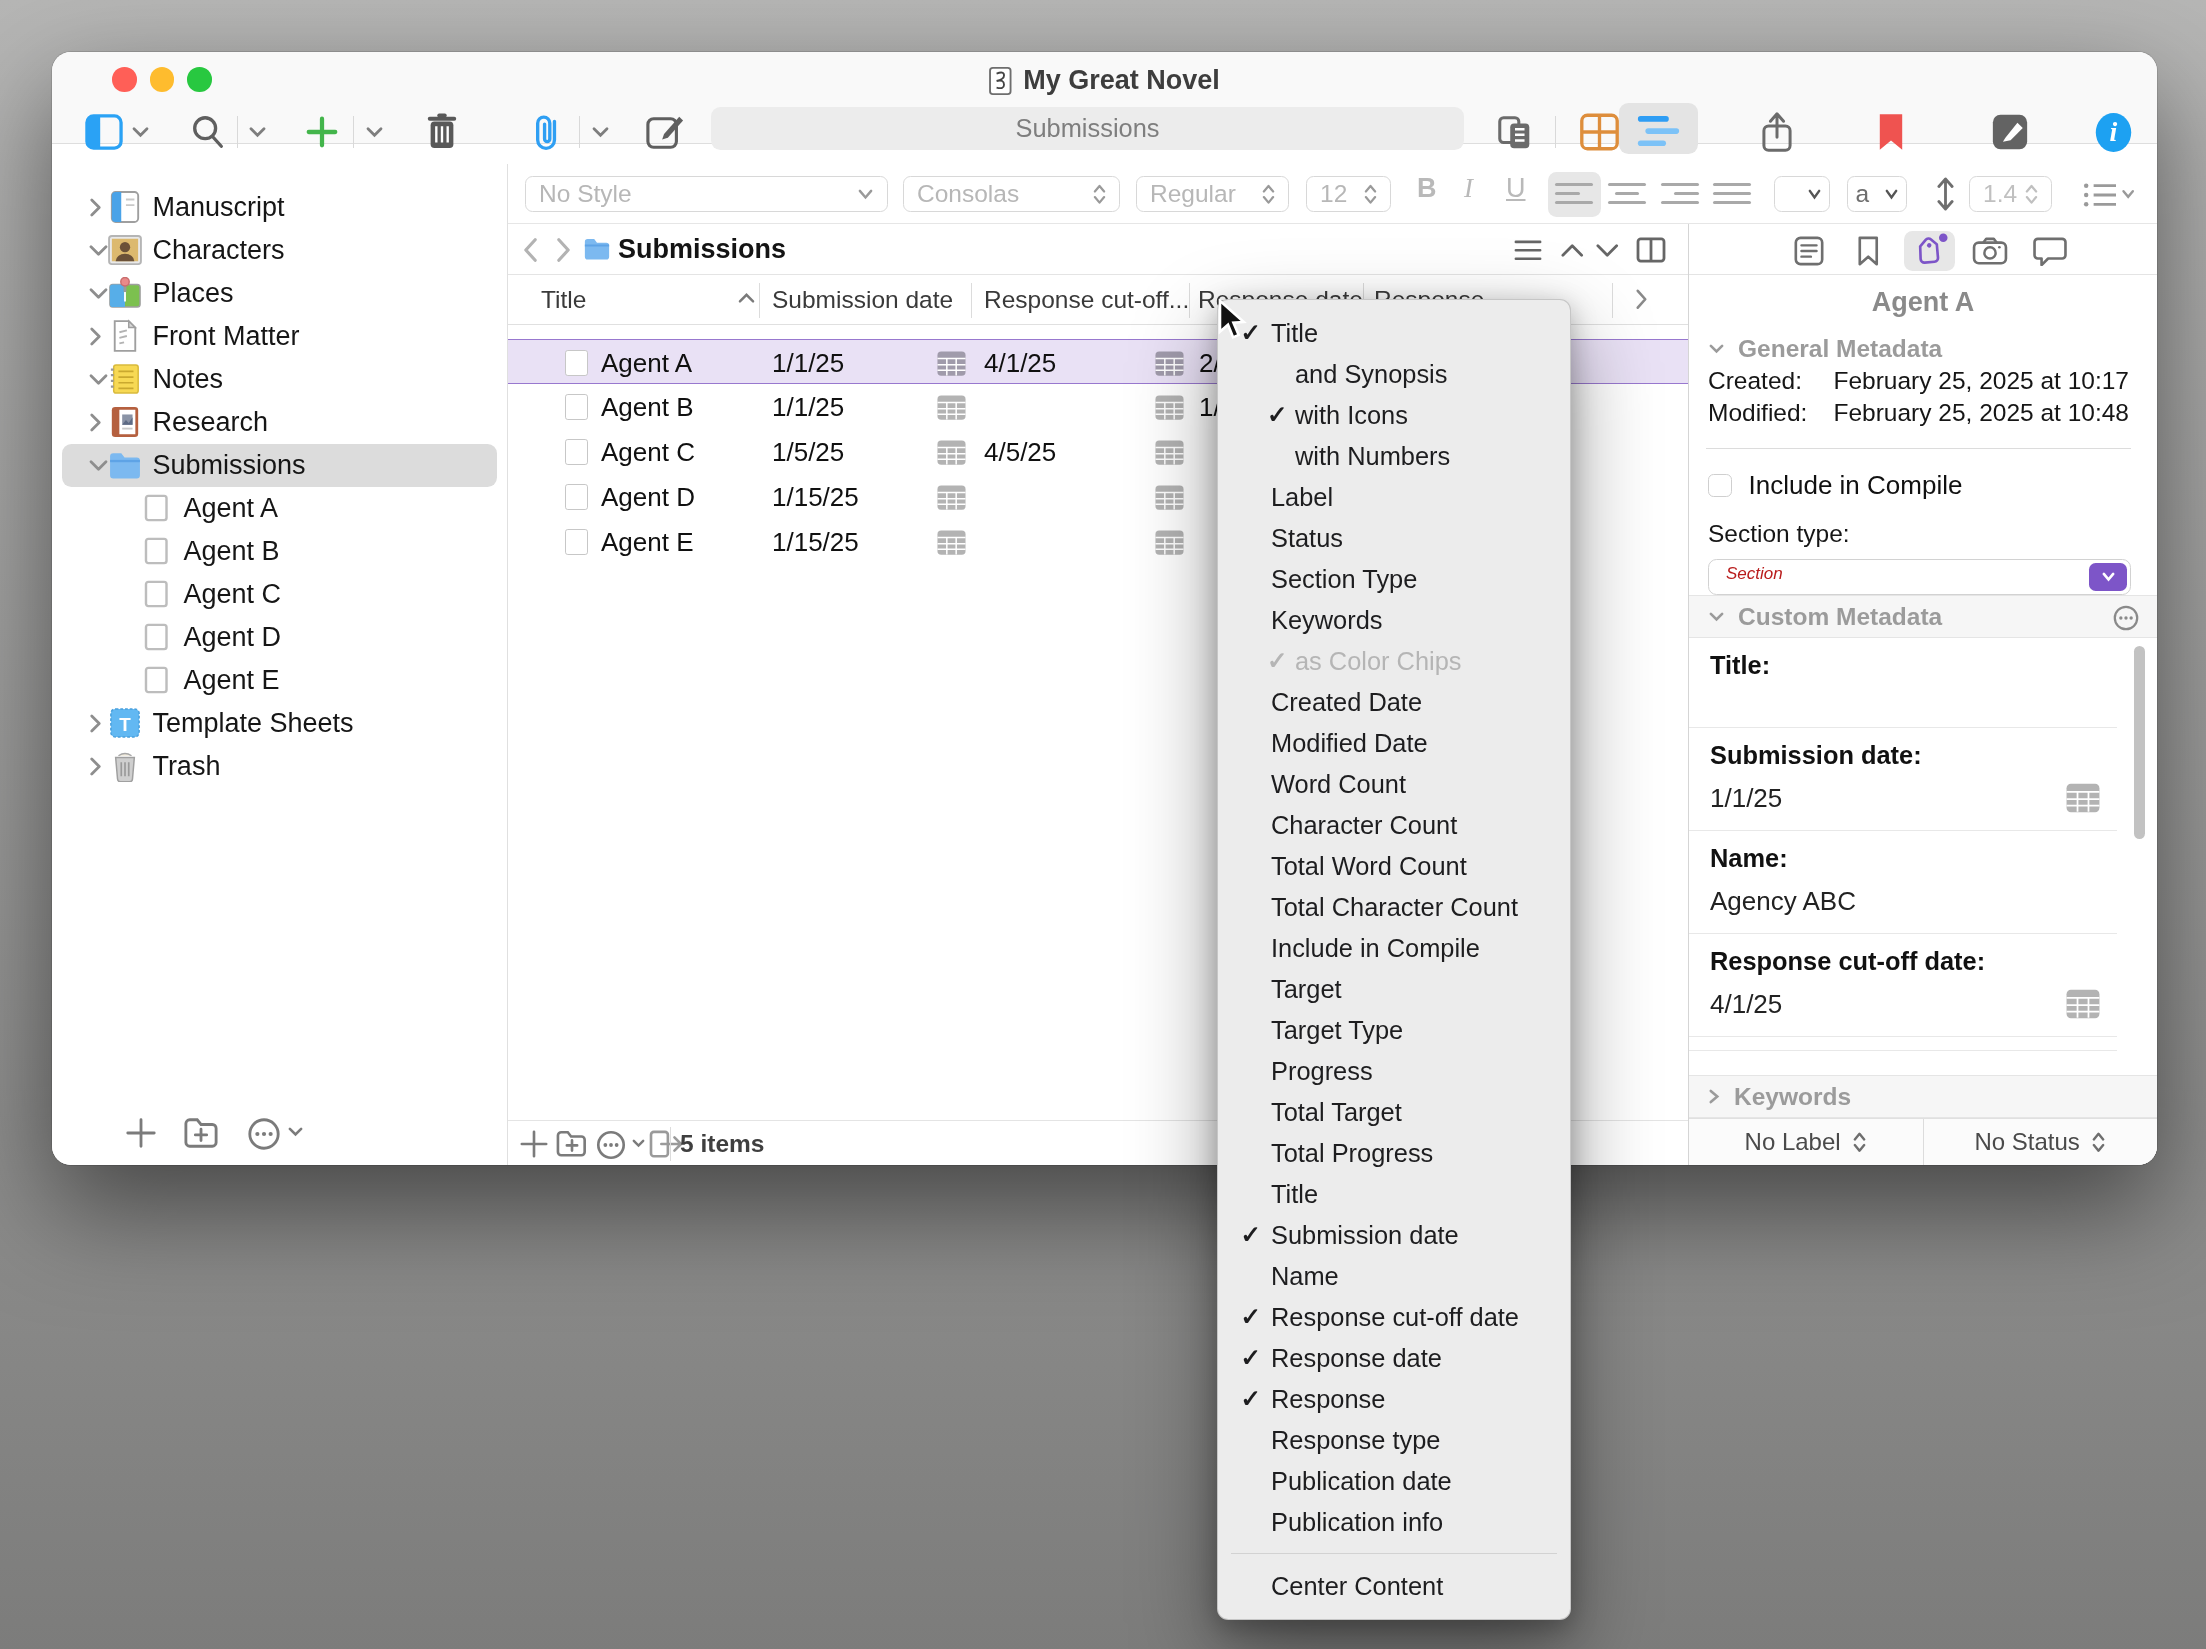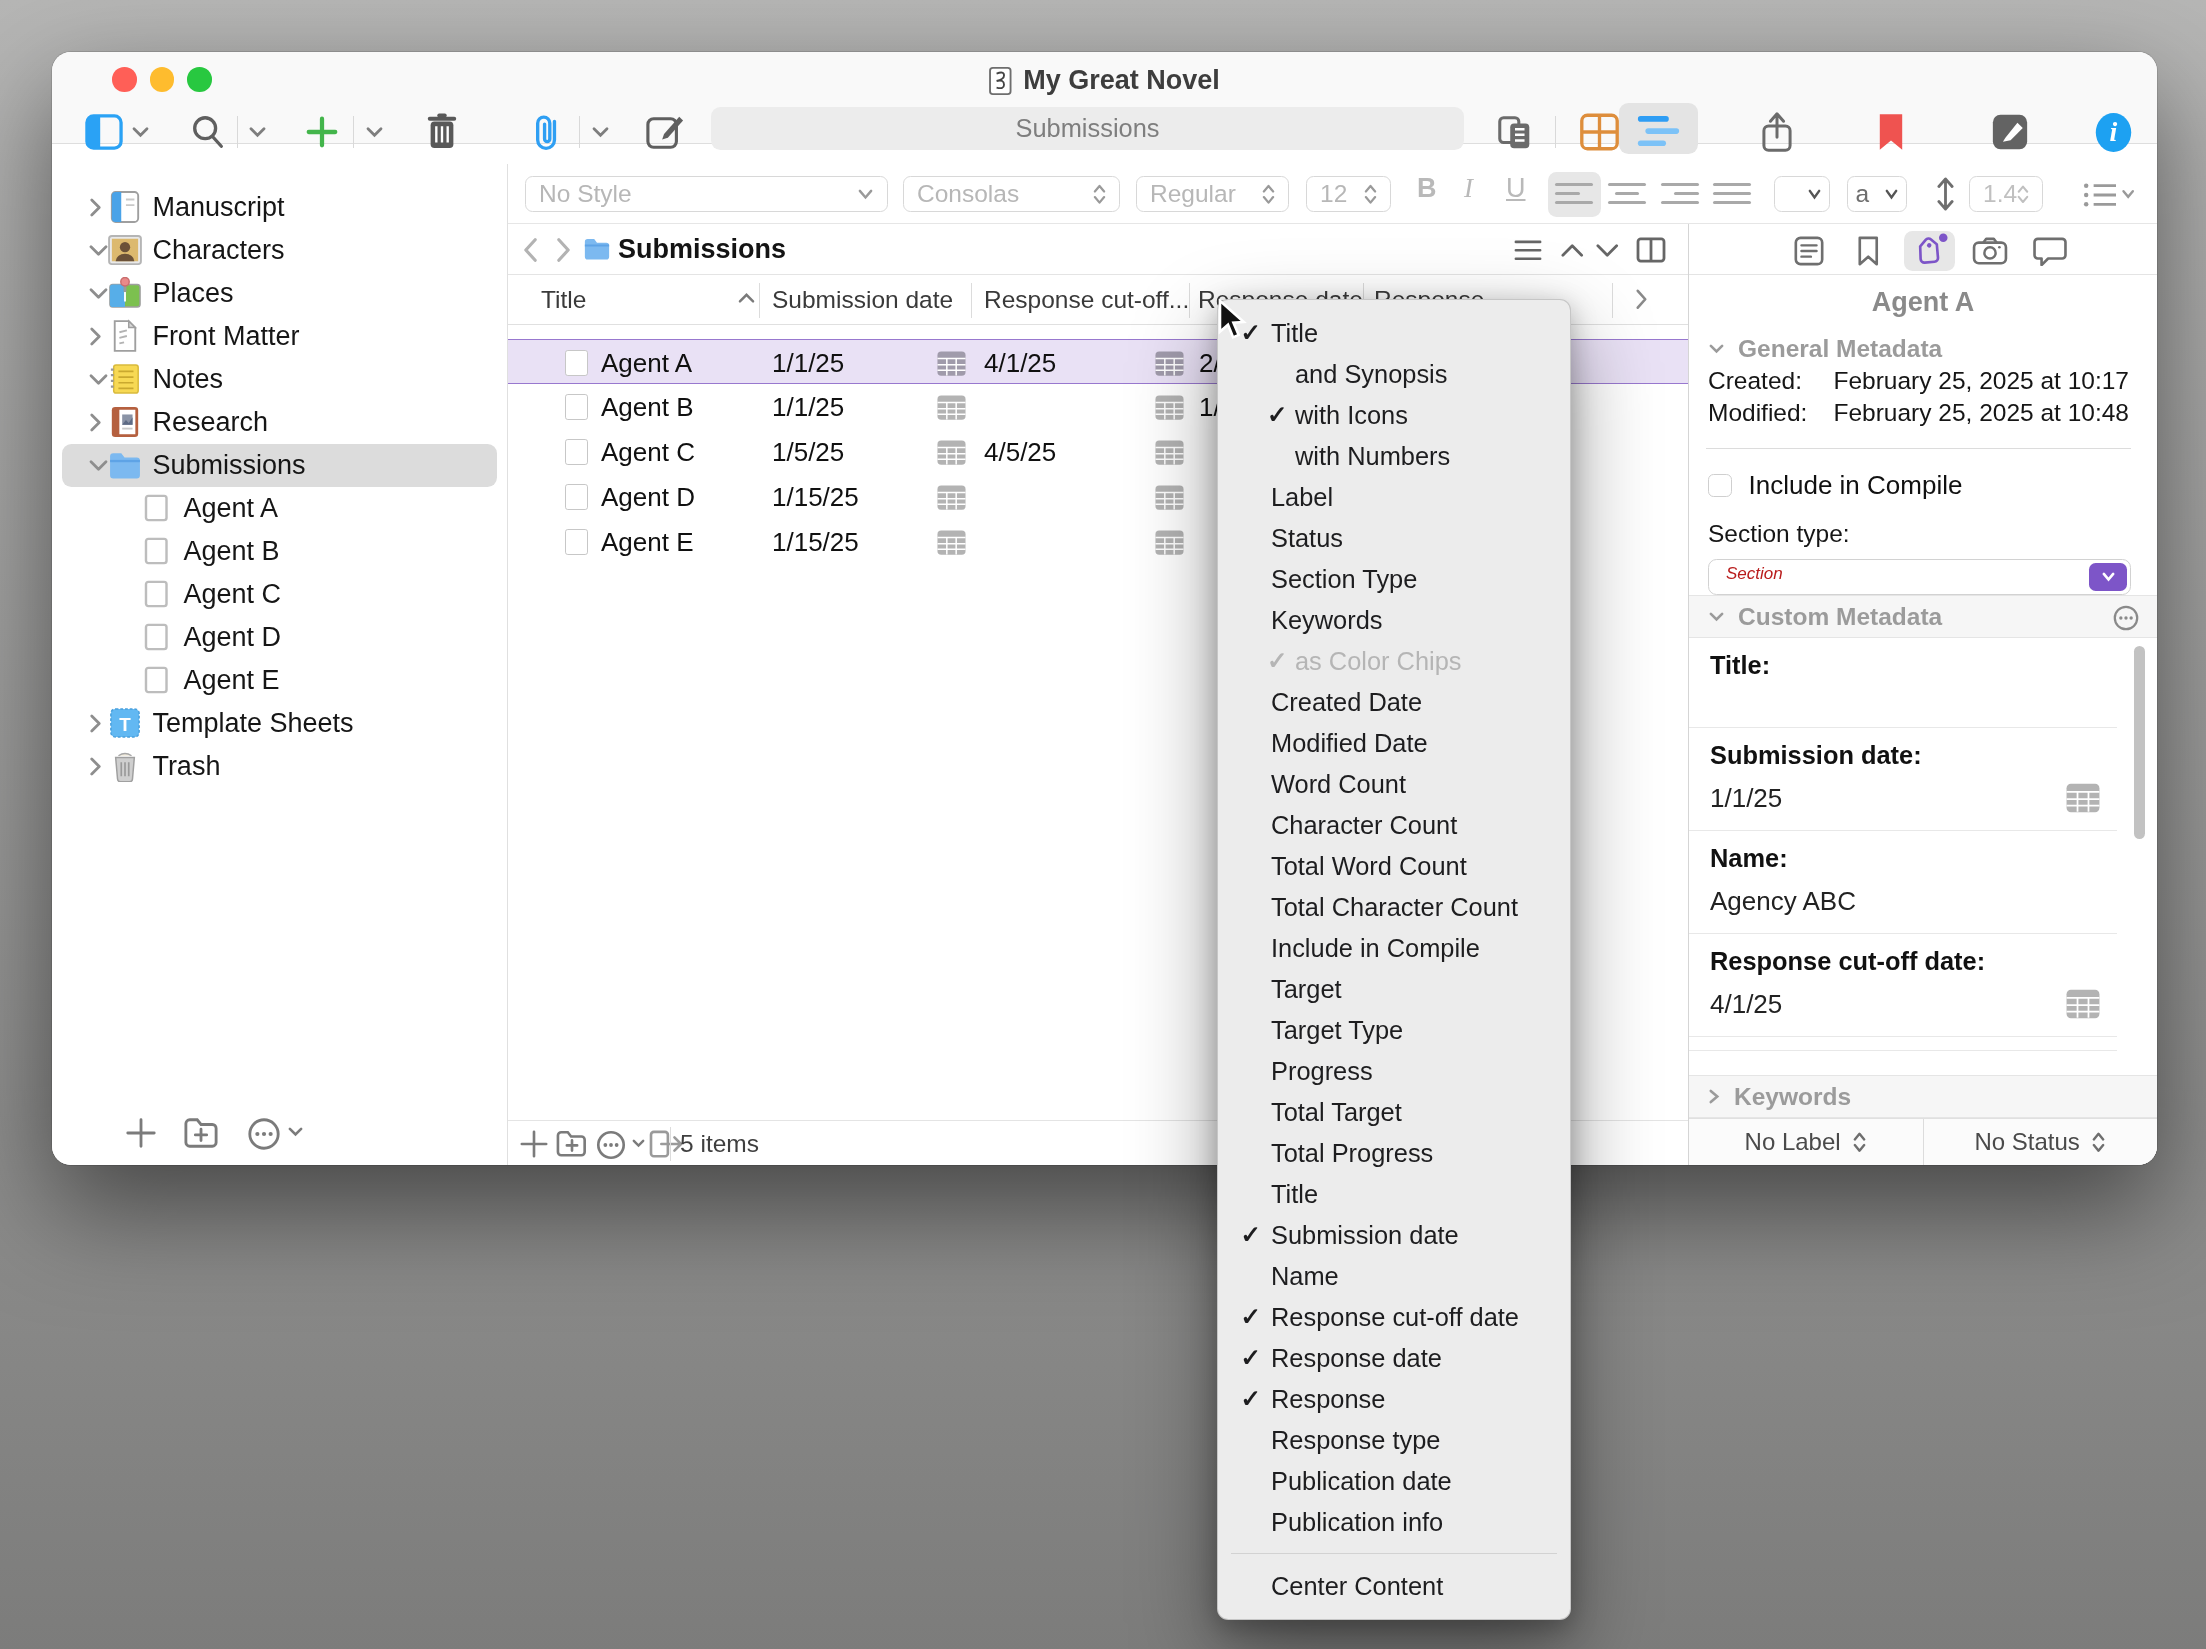--- a/index.html
+++ b/index.html
@@ -56,21 +56,21 @@
   .ch-label { position:absolute; top:11.3px; font-size:24.5px; font-weight:500; color:#3a3a3a; white-space:nowrap; }
   .rows { position:absolute; top:117px; left:0; right:0; }
   .o-row { height:45px; position:relative; }
   .o-row.sel { background:#e9e1f5; border-top:1.9px solid #9878cf; border-bottom:1.9px solid #9878cf; margin-top:-1.9px; }
   .o-check { position:absolute; left:57px; top:9.4px; width:22.6px; height:26px; border:1.9px solid #c7c7c7; border-radius:2.8px; background:#fff; }
   .o-title { position:absolute; left:93px; top:7.5px; font-size:26px; color:#101010; }
   .o-val { position:absolute; top:7.5px; font-size:26px; color:#101010; white-space:nowrap; }
   .o-sub { left:264px; } .o-cut { left:476px; } .o-resp { left:691px; }
   .o-cal { position:absolute; top:10.4px; width:29px; height:25.4px; }
   .o-cal1 { left:429px; } .o-cal2 { left:647px; } .o-cal3 { left:827px; }
-  .ed-foot { position:absolute; bottom:0; left:0; right:0; height:45px; border-top:0.9px solid #e4e4e4; background:#fff; }
+  .ed-foot { position:absolute; bottom:0; left:0; right:0; height:45px; border-top:0.9px solid #e4e4e4; background:#fff;font-weight:bold; }
   .items-count { position:absolute; left:172px; top:8.5px; font-size:24.5px; color:#3f3f3f; }
 
   
   .inspector { flex:1; border-left:0.9px solid #d5d5d5; background:#fff; position:relative; display:flex; flex-direction:column; }
   .insp-tabs { height:51px; border-bottom:0.9px solid #e4e4e4; position:relative; }
   .itab { position:absolute; top:6.6px; width:51px; height:40px; display:flex; align-items:center; justify-content:center; border-radius:8.5px; }
   .itab.sel { background:#e7e7e7; }
   .insp-title { text-align:center; font-size:27px; font-weight:700; color:#8a8a8a; padding-top:12.2px; }
   .sec-head { display:flex; align-items:center; gap:13px; padding-left:19px; font-size:24.5px; font-weight:700; color:#9b9b9b; }
   .meta-row { display:flex; justify-content:space-between; padding:0 28px 0 19px; font-size:24.5px; color:#161616; margin-top:4px; }
@@ -518,21 +518,21 @@
           <span>a</span>
           <svg width="15" height="11.3" viewBox="0 0 16 12">
               <path d="M3 2 l5 7 l5 -7" fill="none" stroke="#555" stroke-width="2.6" stroke-linecap="round"></path>
             </svg>
         </span>
         <span class="fbtn" style="left:1427px; top:13px">
           <svg width="21" height="34" viewBox="0 0 22 36">
               <path d="M11 3 v30 M4 10 l7 -8 l7 8 M4 26 l7 8 l7 -8" fill="none" stroke="#6e6e6e" stroke-width="3" stroke-linecap="round" stroke-linejoin="round"></path>
             </svg>
         </span>
-        <span class="fselect" style="left:1461px; width:74px; color:#c0c0c0">
+        <span class="fselect" style="left:1461px; width:83px; color:#c0c0c0">
           <span>1.4</span>
           <svg width="13" height="22.6" viewBox="0 0 14 24">
               <path d="M2 9 l5 -6 l5 6 M2 15 l5 6 l5 -6" fill="none" stroke="#c0c0c0" stroke-width="2.4" stroke-linecap="round" stroke-linejoin="round"></path>
             </svg>
         </span>
         <span class="fbtn" style="left:1574px; top:17px">
           <svg width="55" height="28" viewBox="0 0 58 30">
               <circle cx="4" cy="5" r="2.4" fill="#9a9a9a"></circle>
               <circle cx="4" cy="15" r="2.4" fill="#9a9a9a"></circle>
               <circle cx="4" cy="25" r="2.4" fill="#9a9a9a"></circle>

